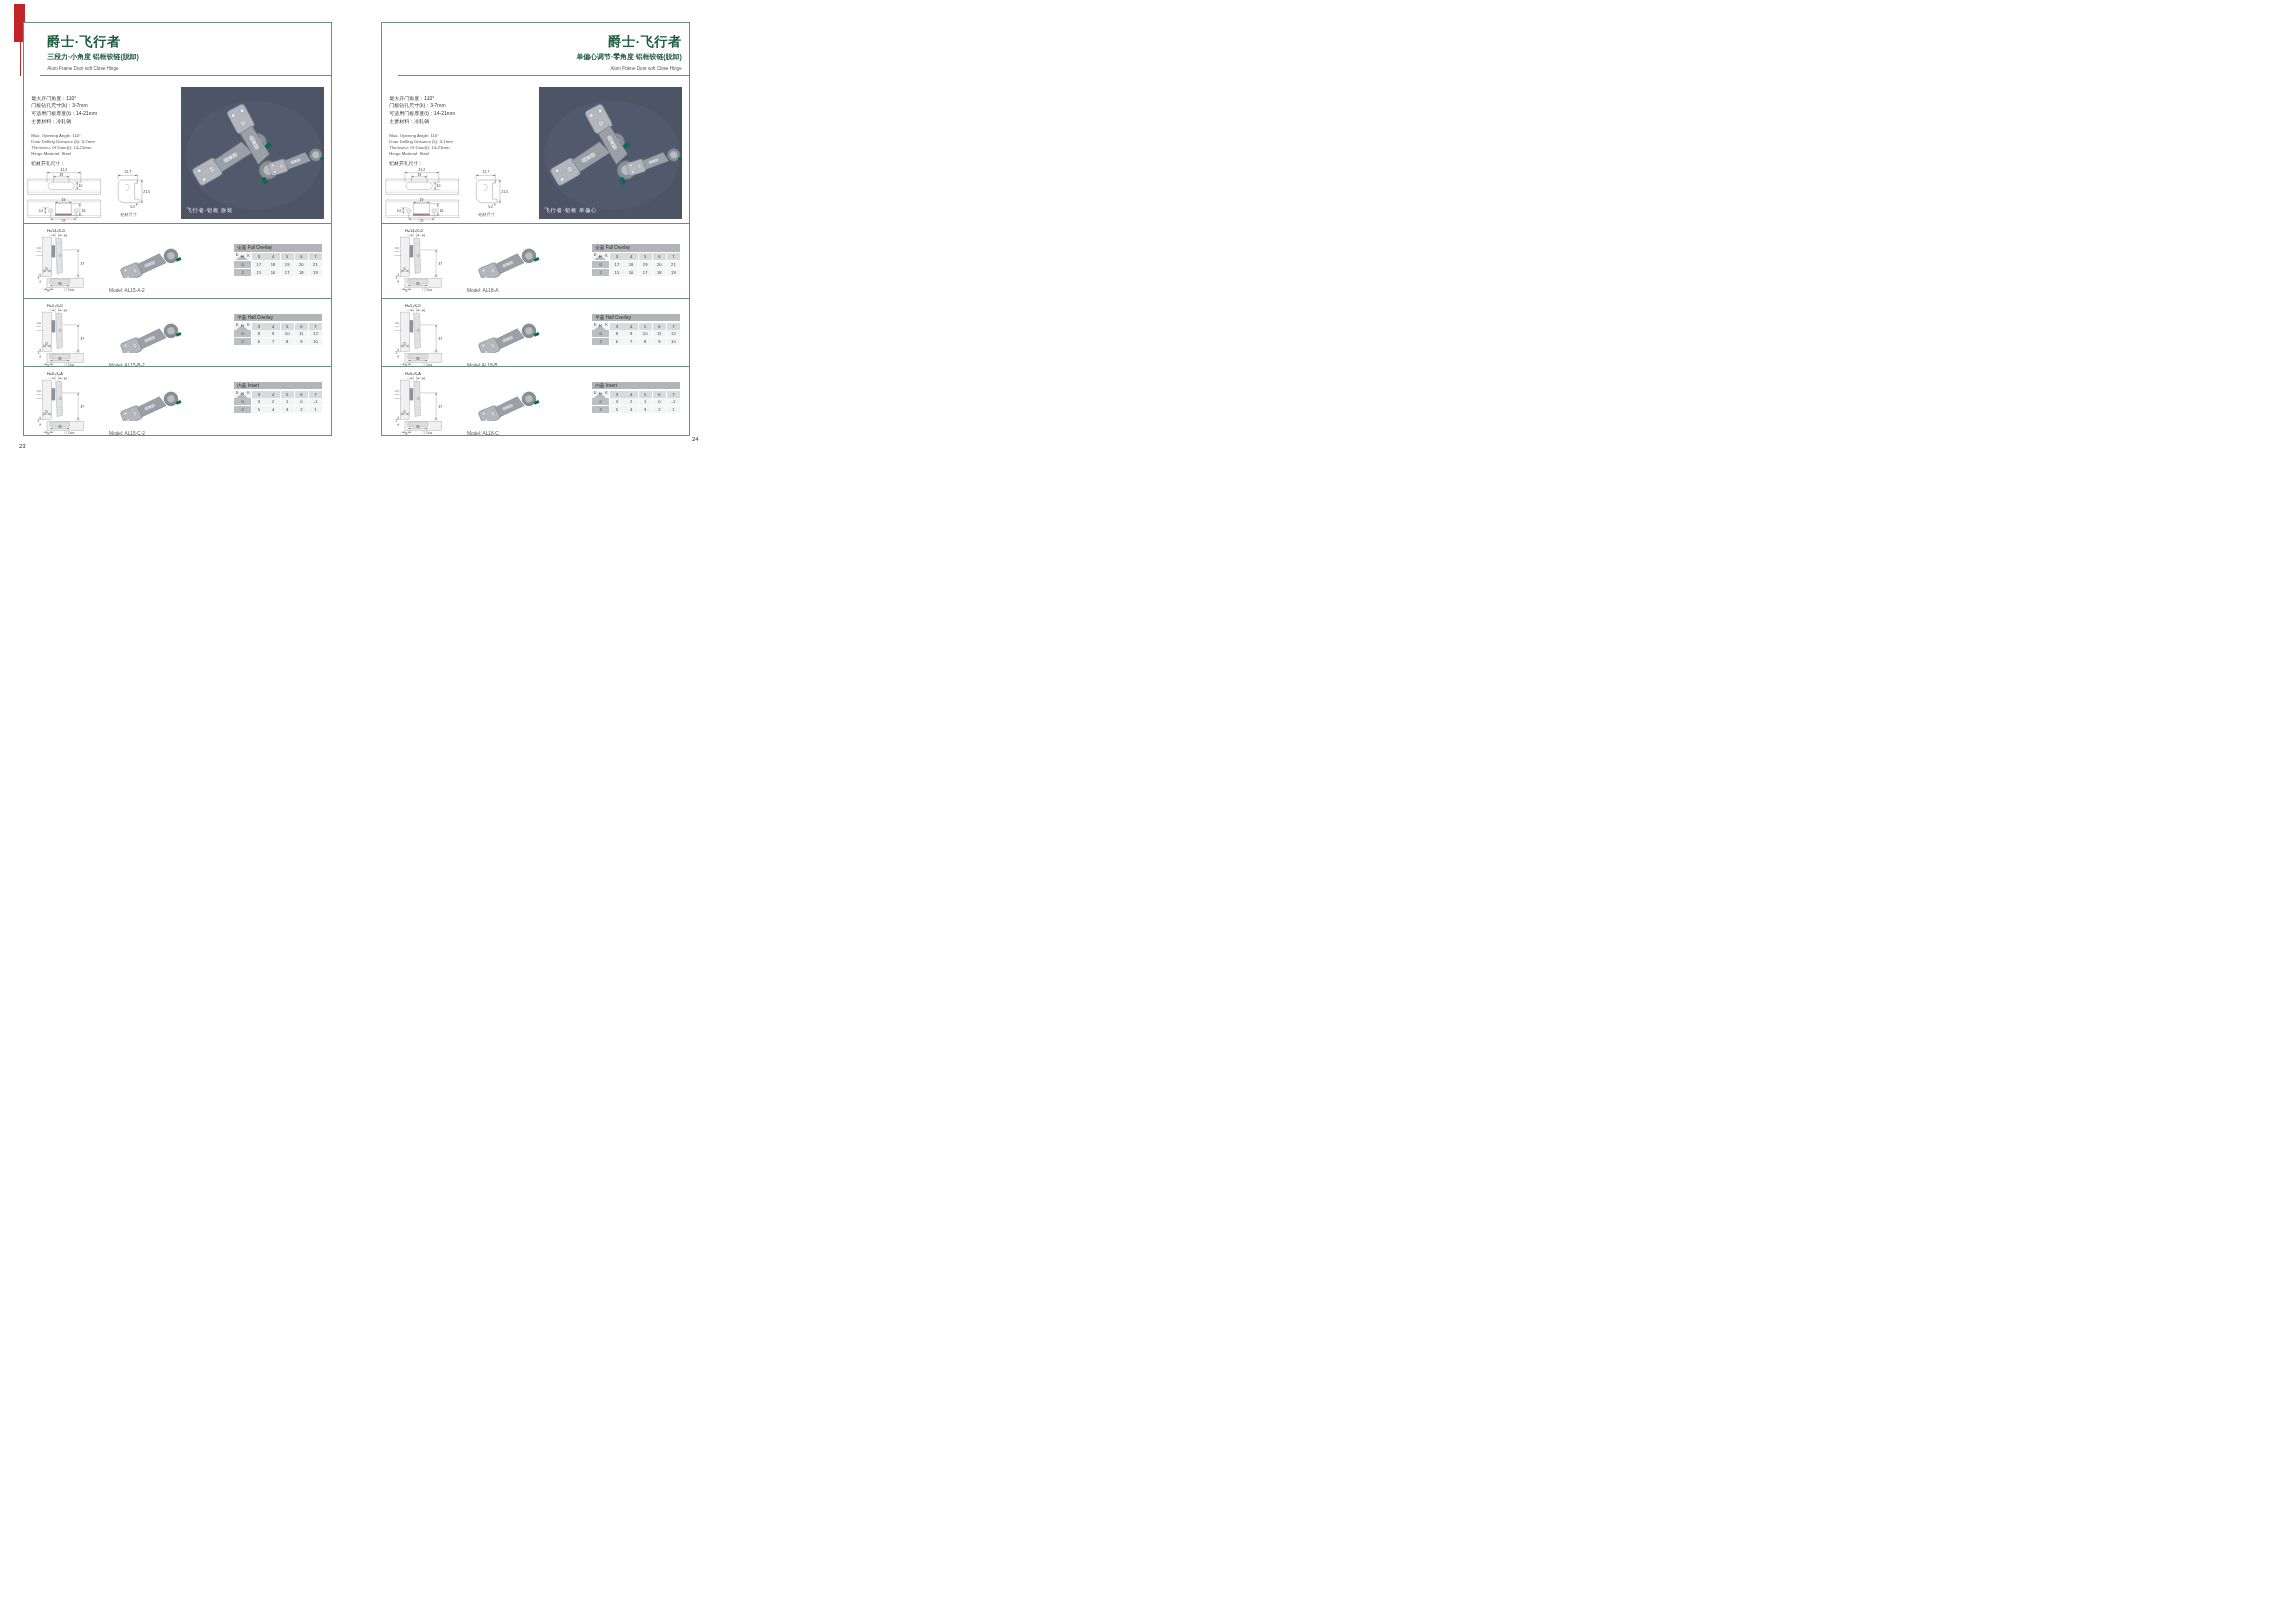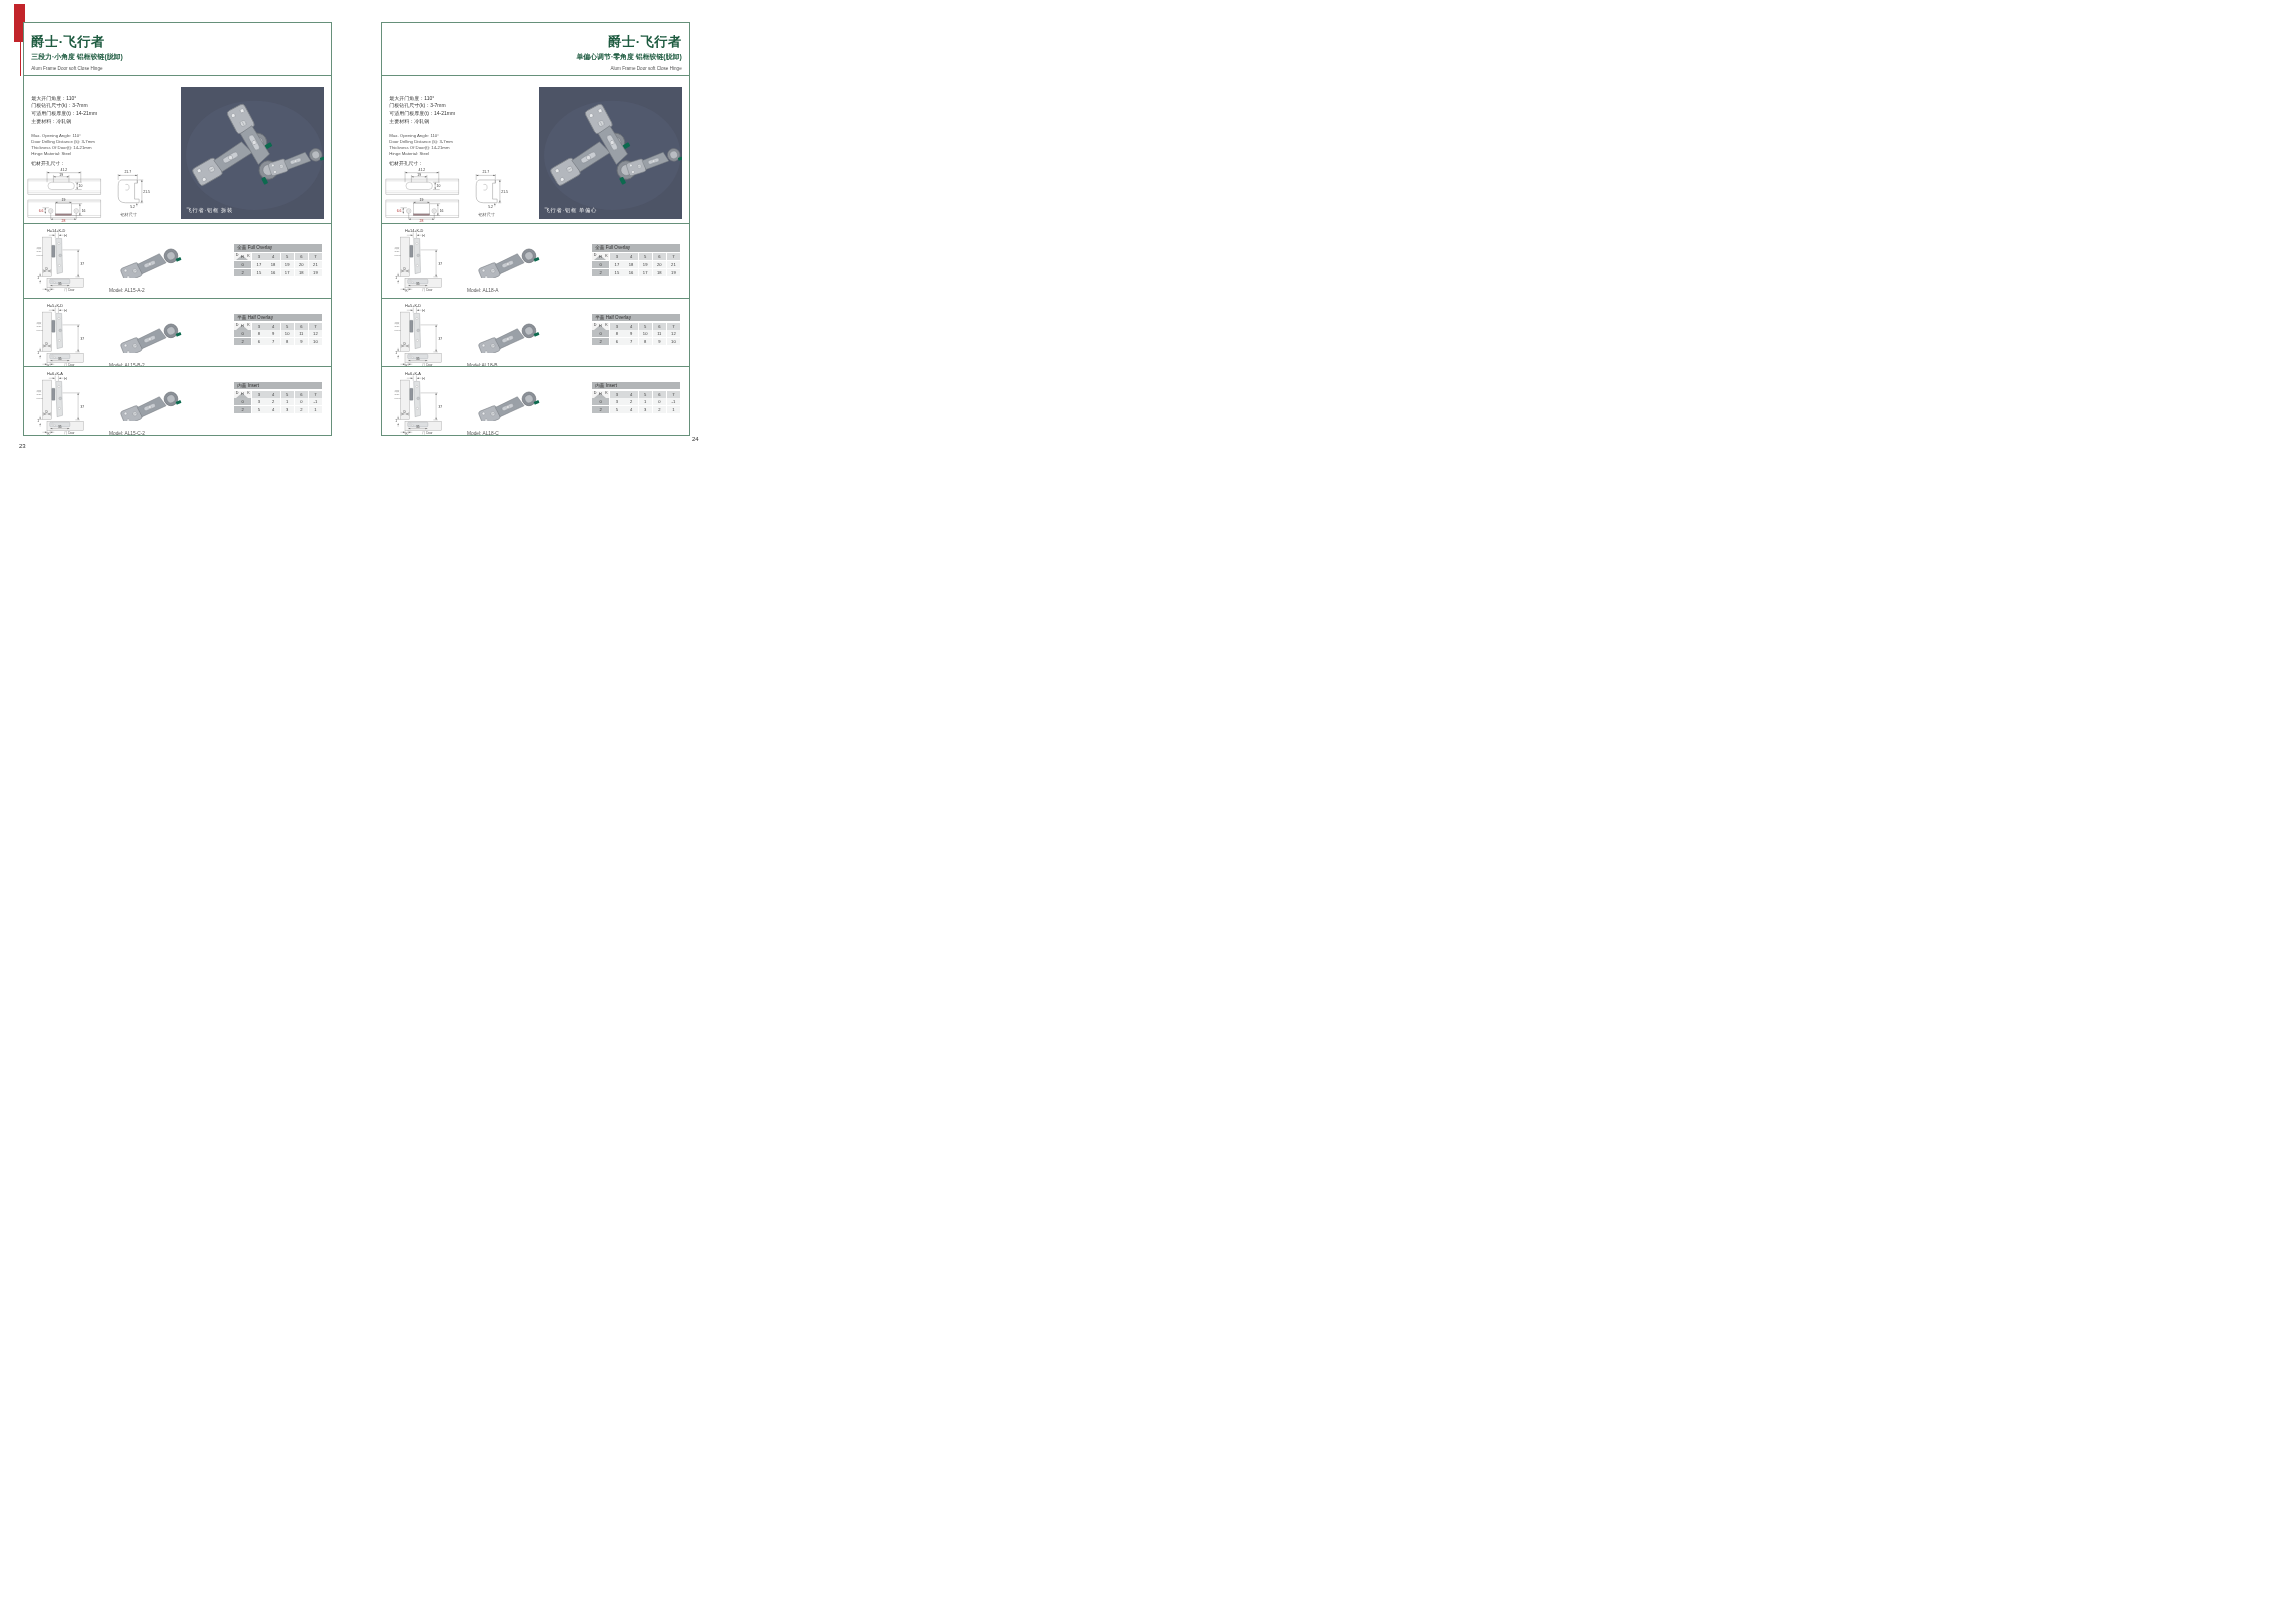--- a/index.html
+++ b/index.html
@@ -12,21 +12,21 @@
   svg{font-family:inherit;}
   
   .mark{position:absolute;background:#c2242a;}
   .mark-a{left:13.7px;top:3.7px;width:11.4px;height:38px;}
   .mark-b{left:20px;top:42px;width:1.4px;height:34px;}
   .mark-c{left:26px;top:90px;width:1.4px;height:68px;}
   
   .page{position:absolute;top:21.5px;width:307px;height:412px;border:0.5px solid #66907a;background:#fff;}
   .page-left{left:23px;}
   .page-right{left:381px;}
-  .pg-header{position:absolute;top:0;left:0;right:0;height:52px;border-bottom:0.5px solid #66907a;}
+  .pg-header{position:absolute;top:0;left:16px;right:0;height:52px;border-bottom:0.5px solid #66907a;}
   .pg-titles{position:absolute;top:12.8px;left:7.3px;}
   .pg-titles.right{left:auto;right:7.3px;text-align:right;}
   .pg-title{font-size:13.2px;font-weight:bold;color:#1e5b40;letter-spacing:0.5px;line-height:14px;}
   .pg-subtitle{font-size:6.9px;font-weight:bold;color:#1e5b40;margin-top:2.3px;}
   .pg-subtitle-en{font-size:4.6px;color:#555;margin-top:4.1px;}
   
   .pg-main{position:absolute;top:52px;left:0;right:0;height:148px;}
   .specs-cn{position:absolute;left:7.3px;top:20px;font-size:5px;color:#333;line-height:7.8px;}
   .specs-en{position:absolute;left:7.3px;top:58px;font-size:4.3px;color:#555;line-height:6.2px;}
   .drill-label{position:absolute;left:7.3px;top:85px;font-size:4.8px;color:#333;}

